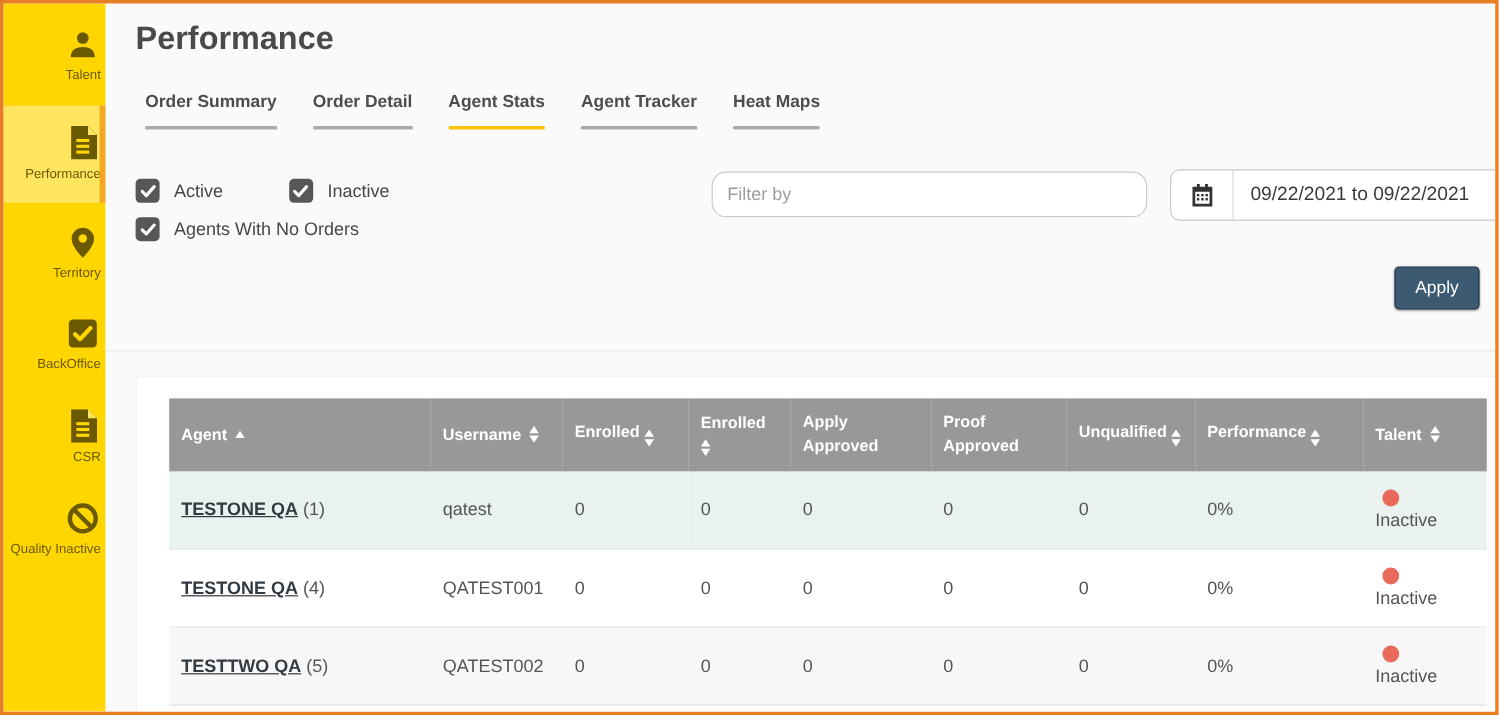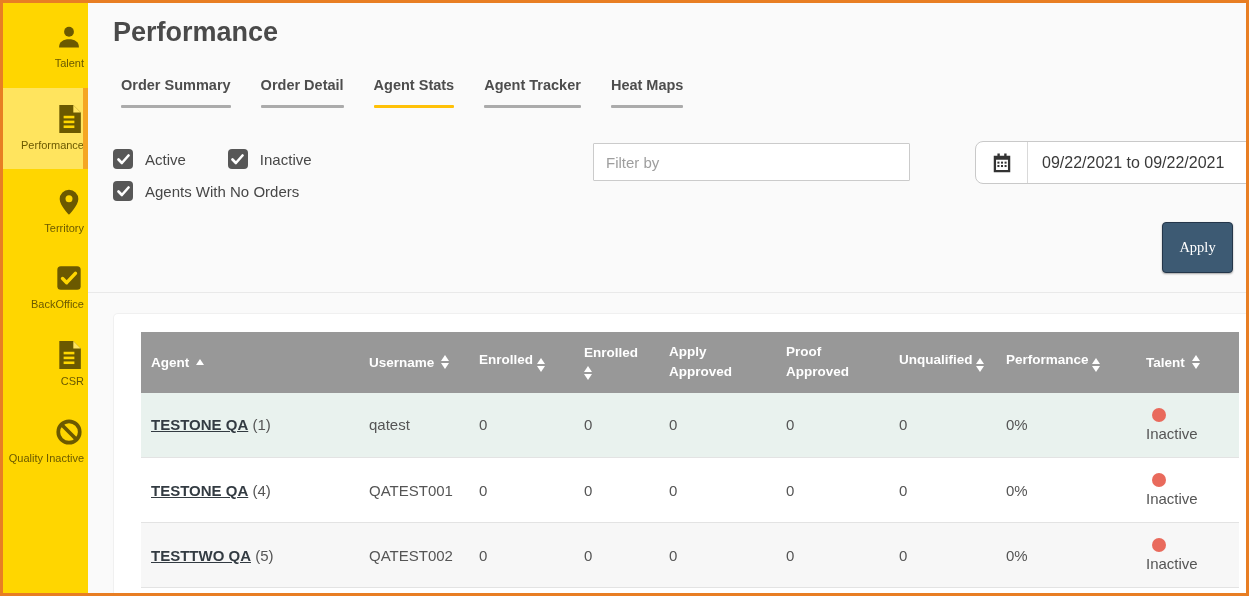--- a/index.html
+++ b/index.html
@@ -18,36 +18,36 @@
   .main { position:relative; flex:1; background:#FAFAFA; overflow:hidden; }
   .page-title { position:absolute; left:25px; top:14px; font-size:27px; font-weight:600; color:#4A4A4A; }
 
   .tabs { position:absolute; left:33px; top:74px; display:flex; gap:30px;text-align:right; }
   .tab { cursor:pointer; }
   .tab .tab-label { font-size:14.5px; font-weight:700; color:#4D4D4D; white-space:nowrap; }
   .tab .tab-underline { height:3px; background:#ABABAB; margin-top:12px; border-radius:1px; }
   .tab.active .tab-underline { background:#FFC107; }
 
   
-  .cb-row1 { position:absolute; left:25px; top:146px; display:flex; align-items:center; gap:12px; }
+  .cb-row1 { position:absolute; left:25px; top:146px; display:flex; align-items:center; gap:25px; }
   .cb-row2 { position:absolute; left:25px; top:178px; display:flex; align-items:center; gap:12px; }
   .cb-group { display:flex; align-items:center; gap:12px; margin-right:30px; cursor:pointer; }
   .cb { width:20px; height:20px; background:#575757; border-radius:4px; display:flex; align-items:center; justify-content:center; flex:0 0 20px; }
   .cb svg { display:none; }
   .cb.active svg { display:block; }
   .cb-label { font-size:15px; color:#474747; white-space:nowrap; }
 
-  .filter-input { position:absolute; left:505px; top:140px; width:317px; height:38px; border:1px solid #CBCBCB; border-radius:1px; background:#fff; padding:0 12px; font-size:15px; color:#333; font-family:"Liberation Sans", sans-serif; outline:none; }
+  .filter-input { position:absolute; left:505px; top:140px; width:363px; height:38px; border:1px solid #CBCBCB; border-radius:12px; background:#fff; padding:0 12px; font-size:15px; color:#333; font-family:"Liberation Sans", sans-serif; outline:none; }
   .filter-input::placeholder { color:#9E9E9E; }
 
   .date-widget { position:absolute; left:887px; top:138px; height:43px; width:330px; background:#fff; border:1px solid #C9C9C9; border-radius:8px; display:flex; align-items:center; overflow:hidden; }
   .date-icon-seg { width:52px; height:100%; display:flex; align-items:center; justify-content:center; border-right:1px solid #D9D9D9; flex:0 0 52px; cursor:pointer; }
   .date-input { border:none; outline:none; flex:1; height:100%; padding:0 0 0 14px; font-size:16px; color:#3A3A3A; font-family:"Liberation Sans", sans-serif; background:transparent; white-space:nowrap; }
 
-  .apply-btn { position:absolute; left:1074px; top:219px; width:71px; height:51px; background:#3D5A73; color:#fff; font-size:14.5px; font-family:Liberation Serif, serif; border:1px solid #24364A; border-radius:4px; cursor:pointer; box-shadow:0 1px 2px rgba(0,0,0,.35); }
+  .apply-btn { position:absolute; left:1074px; top:219px; width:71px; height:36px; background:#3D5A73; color:#fff; font-size:14.5px; font-family:Liberation Sans, sans-serif; border:1px solid #24364A; border-radius:4px; cursor:pointer; box-shadow:0 1px 2px rgba(0,0,0,.35); }
 
   .divider { position:absolute; left:0; top:289px; width:100%; height:1px; background:#E9E9E9; }
 
   
   .card { position:absolute; left:25px; top:310px; width:1140px; height:290px; background:#fff; border-radius:5px 0 0 0; border:1px solid #F0F0F0; border-bottom:none; }
   table { border-collapse:collapse; margin:18px 0 0 27px; table-layout:fixed; width:1098px; }
   thead th { background:#989898; color:#fff; font-size:13.5px; font-weight:700; text-align:left; padding:10px 10px; height:60px; vertical-align:middle; cursor:pointer; }
   .th-inline { display:flex; align-items:center; gap:7px; }
   .th-stack .srt { margin-top:6px; }
   .narrow-label { display:block; max-width:72px; line-height:1.5; }

